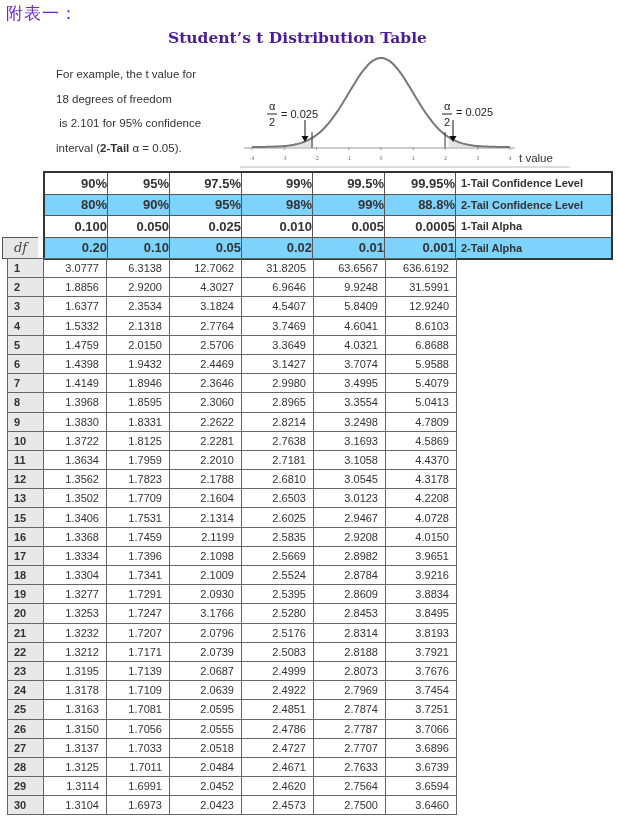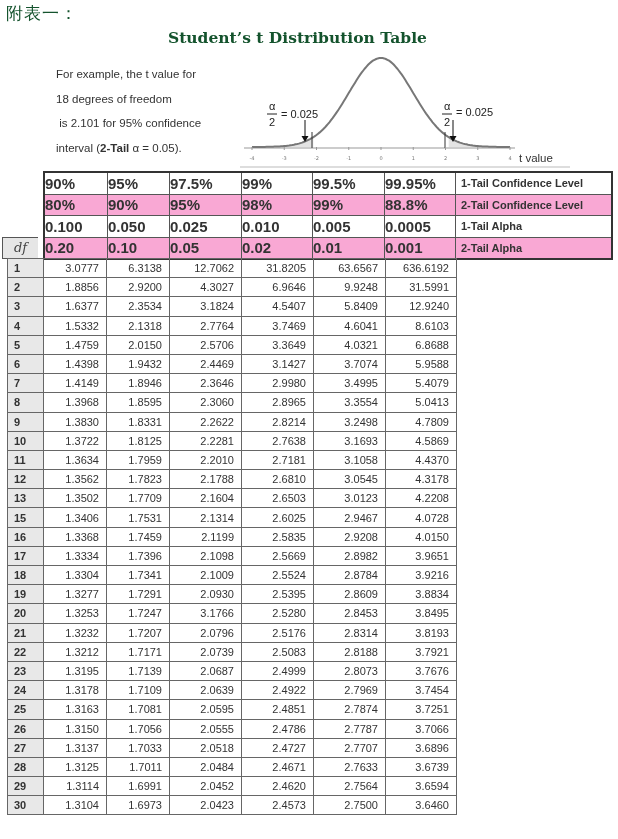--- a/index.html
+++ b/index.html
@@ -1,37 +1,37 @@
 <!DOCTYPE html>
 <html><head>
 <meta charset="utf-8">
 <style>
   html, body { margin: 0; padding: 0; background: #ffffff; }
   body { width: 618px; height: 839px; position: relative; overflow: hidden;
          font-family: "DejaVu Sans", sans-serif; color: #222; }
   .cjk { position: absolute; left: 6px; top: 2px; font-family: "DejaVu Serif", serif;
-         font-size: 17px; letter-spacing: 1px; color: #14532d; }
+         font-size: 17px; letter-spacing: 1px; color: #6d28d9; }
   .title { position: absolute; left: 168px; top: 28px; font-family: "DejaVu Serif", serif;
-           font-weight: bold; font-size: 15.5px; color: #14532d; white-space: nowrap; }
+           font-weight: bold; font-size: 15.5px; color: #4c1d95; white-space: nowrap; }
   .example { position: absolute; left: 56px; top: 62px; font-family: "Liberation Sans", sans-serif;
              font-size: 11.5px; color: #333; line-height: 24.5px; }
   .example div { white-space: nowrap; }
   .example b { font-weight: bold; }
   svg.curve { position: absolute; left: 240px; top: 50px; }
   .tlabel { font-family: "Liberation Sans", sans-serif; font-size: 11.5px; fill: #333; }
   .alabel { font-family: "Liberation Sans", sans-serif; font-size: 11px; fill: #222; }
 
   table { border-collapse: collapse; position: absolute; font-family: "Liberation Sans", sans-serif; }
   table.hdr { left: 43px; top: 171px; border: 2px solid #333; }
-  table.hdr td { border: 1px solid #555; height: 20.5px; padding: 0; text-align: left;
-                 font-size: 15px; font-weight: bold; color: #333; }
+  table.hdr td { border: 1px solid #555; height: 20.5px; padding: 0; text-align: right;
+                 font-size: 13px; font-weight: bold; color: #333; }
   table.hdr td.v1 { width: 62px; } table.hdr td.v2 { width: 61px; } table.hdr td.v3 { width: 71px; }
   table.hdr td.v4 { width: 70px; } table.hdr td.v5 { width: 71px; } table.hdr td.v6 { width: 70px; }
   table.hdr td.lab { width: 150px; text-align: left; padding-left: 5px; font-size: 11px; }
-  table.hdr tr.g td { background: #f9a8d4; }
+  table.hdr tr.g td { background: #7dd3fc; }
   .dfhead { position: absolute; left: 2px; top: 237px; width: 35px; height: 20px; background: #e6e6e6;
             border: 1px solid #555; border-right: none; font-family: "DejaVu Serif", serif;
             font-style: italic; font-size: 13px; color: #444; text-align: center; line-height: 20px; }
 
   table.data { left: 7px; top: 258px; border: 1px solid #555; }
   table.data td { border: 1px solid #666; height: 18.2px; padding: 0 7px 0 0; text-align: right;
                   font-size: 11px; color: #333; }
   table.data td.df { width: 29px; background: #e8e8e8; text-align: left; padding: 0 0 0 6px;
                      font-weight: bold; }
   table.data td.c1 { width: 55px; } table.data td.c2 { width: 55px; } table.data td.c3 { width: 64px; }

